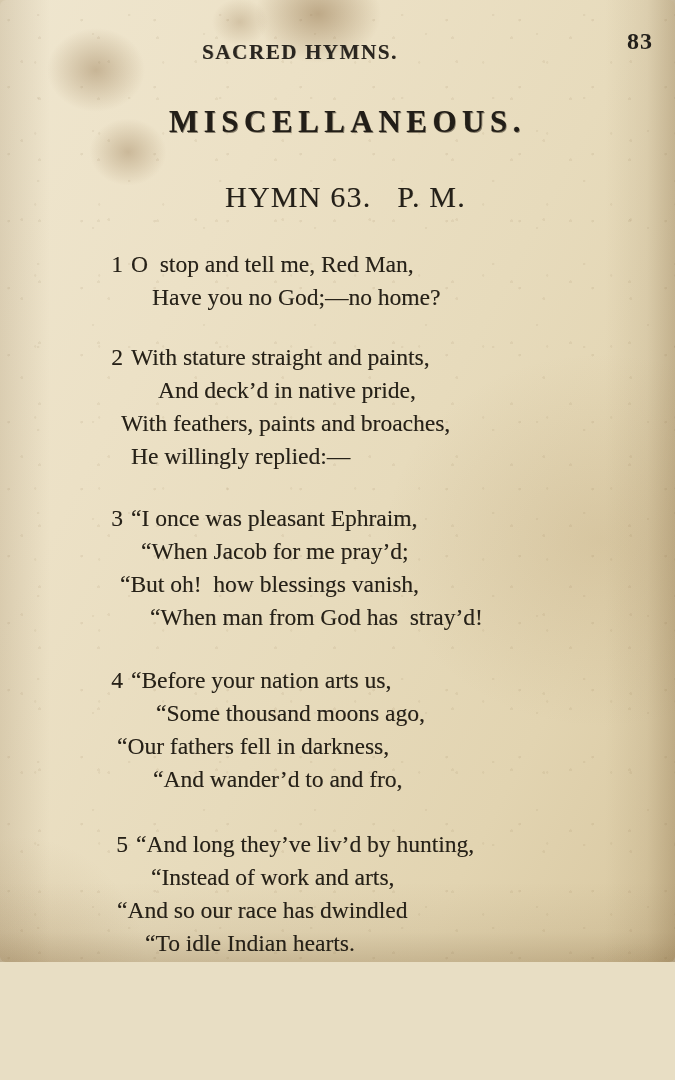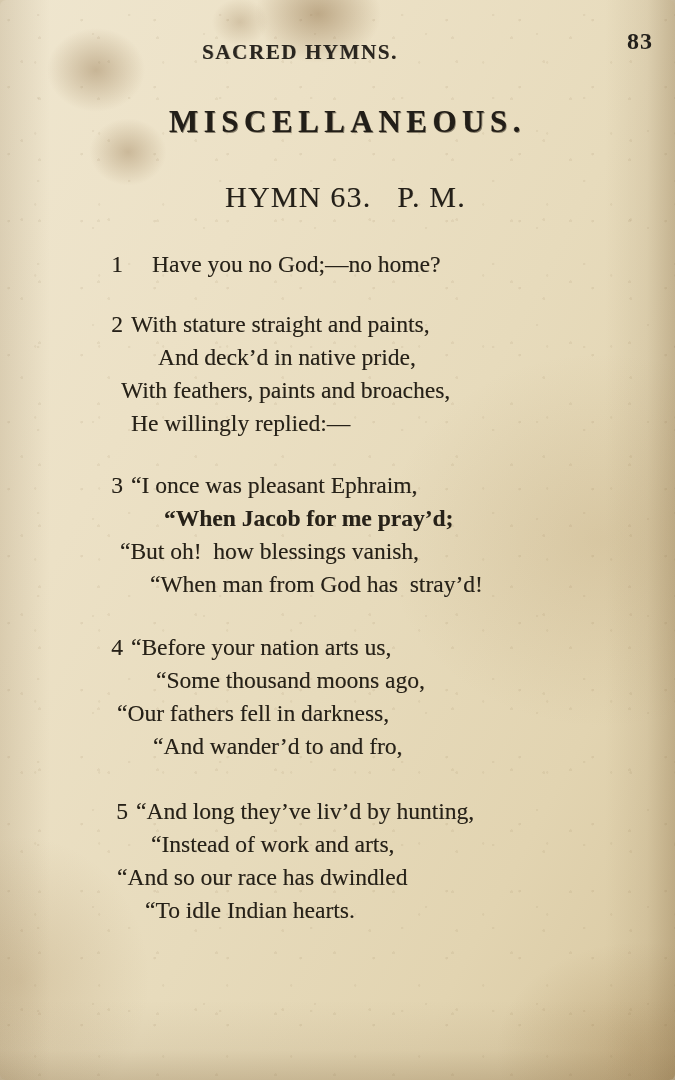--- a/index.html
+++ b/index.html
@@ -11,21 +11,21 @@
     height: 1080px;
     overflow: hidden;
     background: #e8dec4;
     font-family: "Liberation Serif", serif;
   }
 
   
   #page {
     position: relative;
     width: 675px;
-    height: 1080px;
+    height: 962px;
     background:
       radial-gradient(ellipse 90px 70px at 318px 14px, rgba(120,84,40,0.40), rgba(120,84,40,0) 70%),
       radial-gradient(ellipse 70px 60px at 96px 70px, rgba(120,84,40,0.33), rgba(120,84,40,0) 70%),
       radial-gradient(ellipse 55px 48px at 128px 152px, rgba(122,86,42,0.30), rgba(122,86,42,0) 70%),
       radial-gradient(ellipse 40px 34px at 240px 22px, rgba(120,84,40,0.22), rgba(120,84,40,0) 70%),
       radial-gradient(ellipse 200px 150px at 640px 1050px, rgba(150,116,66,0.30), rgba(150,116,66,0) 72%),
       radial-gradient(ellipse 180px 200px at 20px 980px, rgba(150,116,66,0.22), rgba(150,116,66,0) 72%),
       radial-gradient(ellipse 300px 260px at 600px 540px, rgba(160,128,78,0.18), rgba(160,128,78,0) 72%),
       linear-gradient(118deg, #efe6cf 0%, #ece1c6 28%, #e7dbbc 55%, #e2d4b1 78%, #d8c7a0 100%);
     box-sizing: border-box;
@@ -167,21 +167,21 @@
   .v1 .l1 { margin-left: 33px; }
   .v1 .l2 { margin-left: -9px; }
   .v1 .l3 { margin-left: 21px; }
 
   .v2 .l0 { margin-left: 0px; }
   .v2 .l1 { margin-left: 27px; }
   .v2 .l2 { margin-left: -10px; }
   .v2 .l3 { }
 
   .v3 .l0 { margin-left: 0px; }
-  .v3 .l1 { margin-left: 33px; font-weight: bold; }
+  .v3 .l1 { margin-left: 10px; }
   .v3 .l2 { margin-left: -11px; }
   .v3 .l3 { margin-left: 19px; }
 
   .v4 .l0 { margin-left: 0px; }
   .v4 .l1 { margin-left: 25px; }
   .v4 .l2 { margin-left: -14px; }
   .v4 .l3 { margin-left: 22px; }
 
   .v5 .l0 { margin-left: 5px; }
   .v5 .l1 { margin-left: 20px; }
@@ -209,21 +209,21 @@
 
     <div class="section-heading">MISCELLANEOUS.</div>
 
     <div class="hymn-title">
       <span>HYMN 63.</span><span class="meter">P. M.</span>
     </div>
 
     <div class="verses">
 
       <div class="verse v1" data-verse="1">
-        <div class="line l0"><span class="num">1</span></div>
+        <div class="line l0"><span class="num">1</span><span class="line-inner">O  stop and tell me, Red Man,</span></div>
         <div class="line l3"><span class="line-inner">Have you no God;—no home?</span></div>
       </div>
 
       <div class="verse v2" data-verse="2">
         <div class="line l0"><span class="num">2</span><span class="line-inner">With stature straight and paints,</span></div>
         <div class="line l1"><span class="line-inner">And deck’d in native pride,</span></div>
         <div class="line l2"><span class="line-inner">With feathers, paints and broaches,</span></div>
         <div class="line l3"><span class="line-inner">He willingly replied:—</span></div>
       </div>
 

